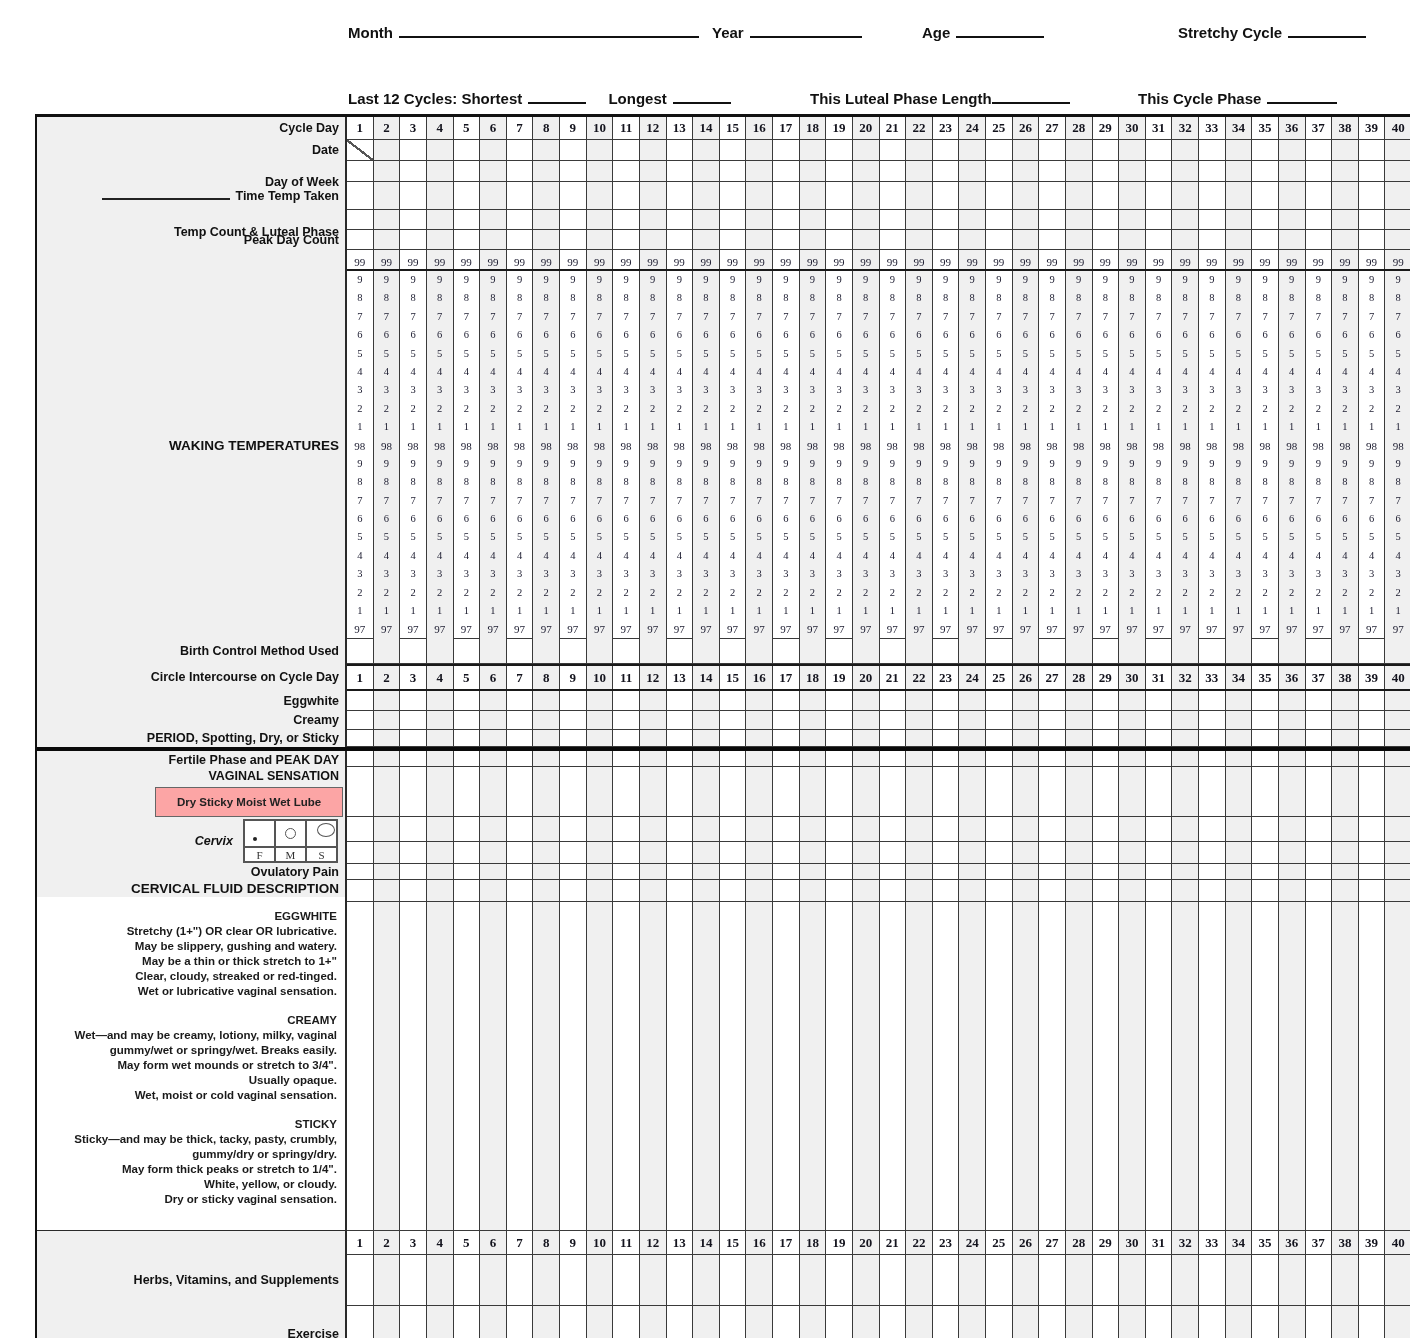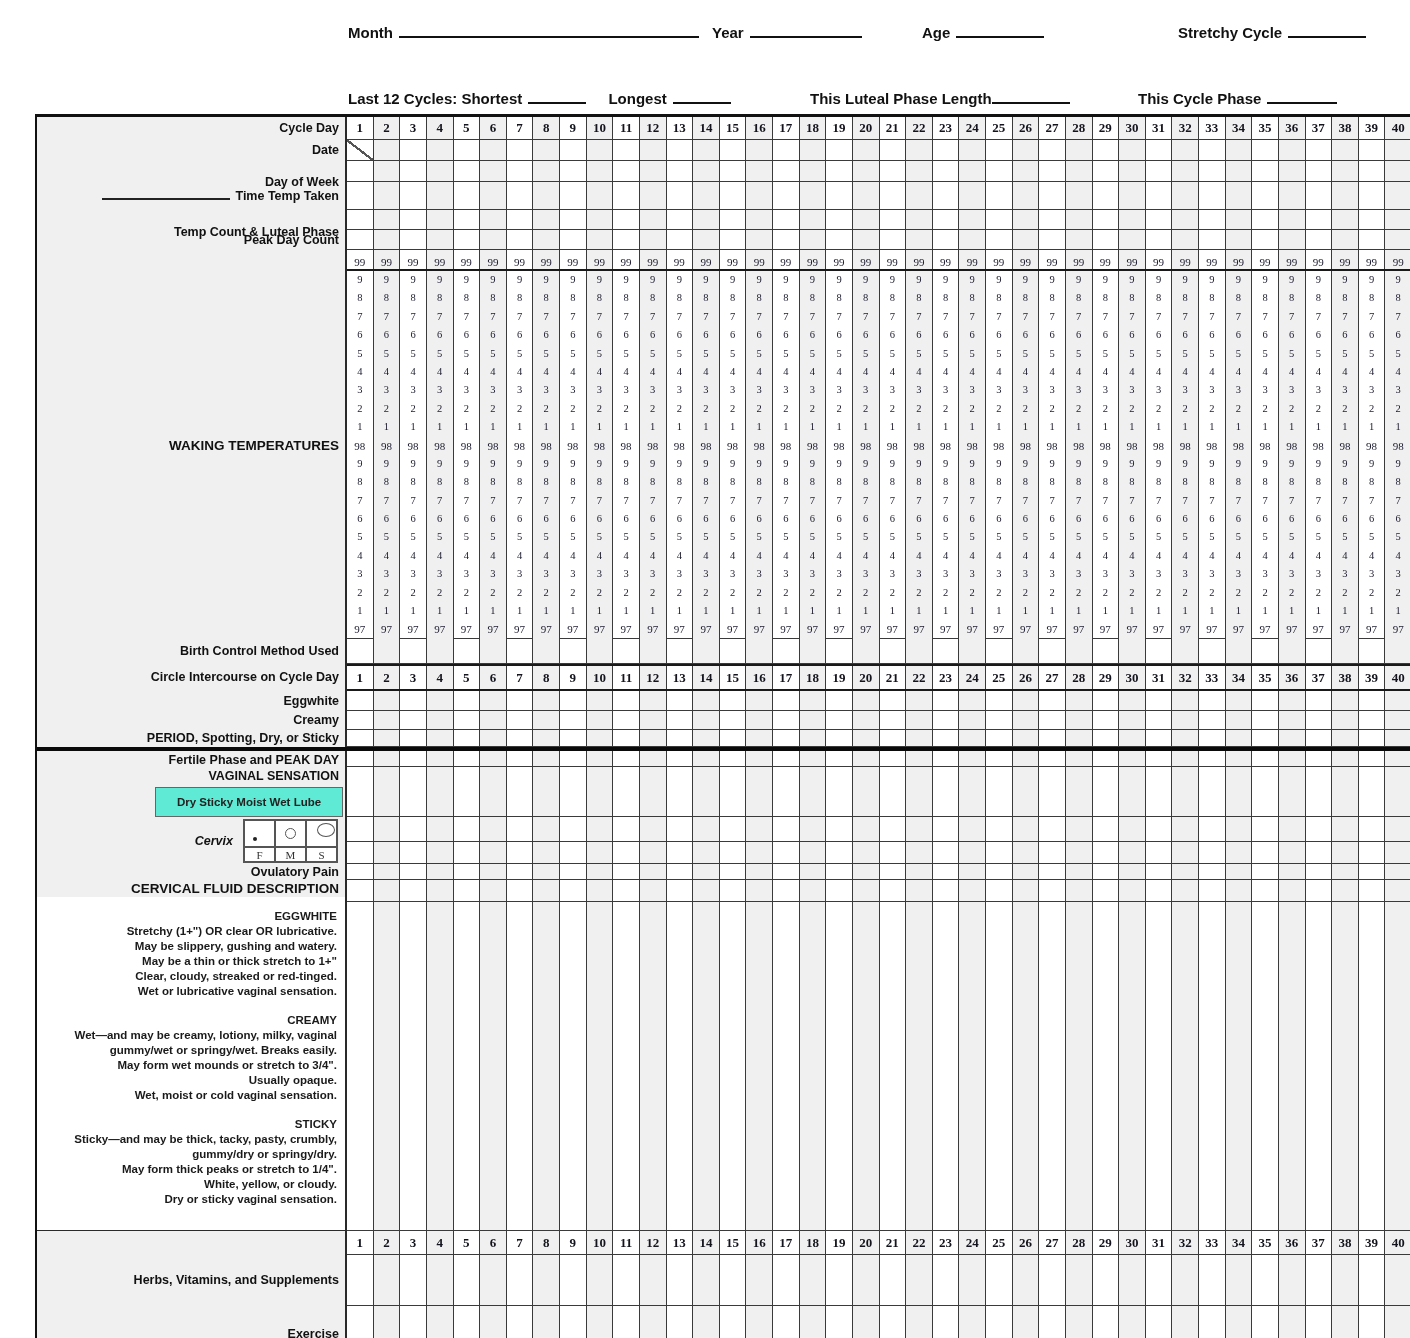--- a/index.html
+++ b/index.html
@@ -14,21 +14,21 @@
   .labels{position:absolute;left:0;top:0;width:310px;height:1221px;}
   .sec{position:absolute;left:0;width:310px;background:#f0f0f0;border-right:2px solid #2a2a2a;box-sizing:border-box;}
   .sec1{top:0;height:630px;}
   .sec2{top:634px;height:146px;}
   .sec3{top:780px;height:334px;background:#fff;border-bottom:1px solid #2a2a2a;}
   .sec4{top:1114px;height:107px;}
   .divider{position:absolute;left:0;top:630px;width:1375px;height:4px;background:#0a0a0a;z-index:5;}
   .lbl{position:absolute;left:0;width:302px;padding-right:7px;text-align:right;
        font-weight:bold;font-size:12.5px;color:#111;white-space:nowrap;}
   .ttt-blank{display:inline-block;width:128px;border-bottom:2px solid #222;height:11px;margin-right:5px;}
-  .sensbox{position:absolute;left:118px;top:670px;width:186px;height:28px;background:#5eead4;
+  .sensbox{position:absolute;left:118px;top:670px;width:186px;height:28px;background:#fca5a5;
            border:1px solid #666;font-size:11.5px;font-weight:600;color:#222;text-align:center;line-height:28px;}
   .cervtab{position:absolute;left:206px;top:702px;width:93px;background:#fff;border:1px solid #555;
            border-collapse:collapse;display:grid;grid-template-columns:31px 31px 31px;}
   .cervtab .cc{border:0.5px solid #555;height:27px;display:flex;align-items:center;justify-content:center;box-sizing:border-box;}
   .cervtab .cl{border:0.5px solid #555;height:15px;display:flex;align-items:center;justify-content:center;
                font-family:"Liberation Serif",serif;font-size:11px;color:#333;box-sizing:border-box;}
   .dot{width:4px;height:4px;border-radius:50%;background:#222;align-self:flex-end;margin-bottom:5px;margin-right:10px;}
   .circ-m{width:9px;height:9px;border-radius:50%;border:1.4px solid #555;}
   .circ-s{width:16px;height:12px;border-radius:50%;border:1.5px solid #555;align-self:flex-start;margin-top:2px;margin-left:8px;}
   .desc{position:absolute;left:0;top:792px;width:300px;padding-right:8px;text-align:right;

